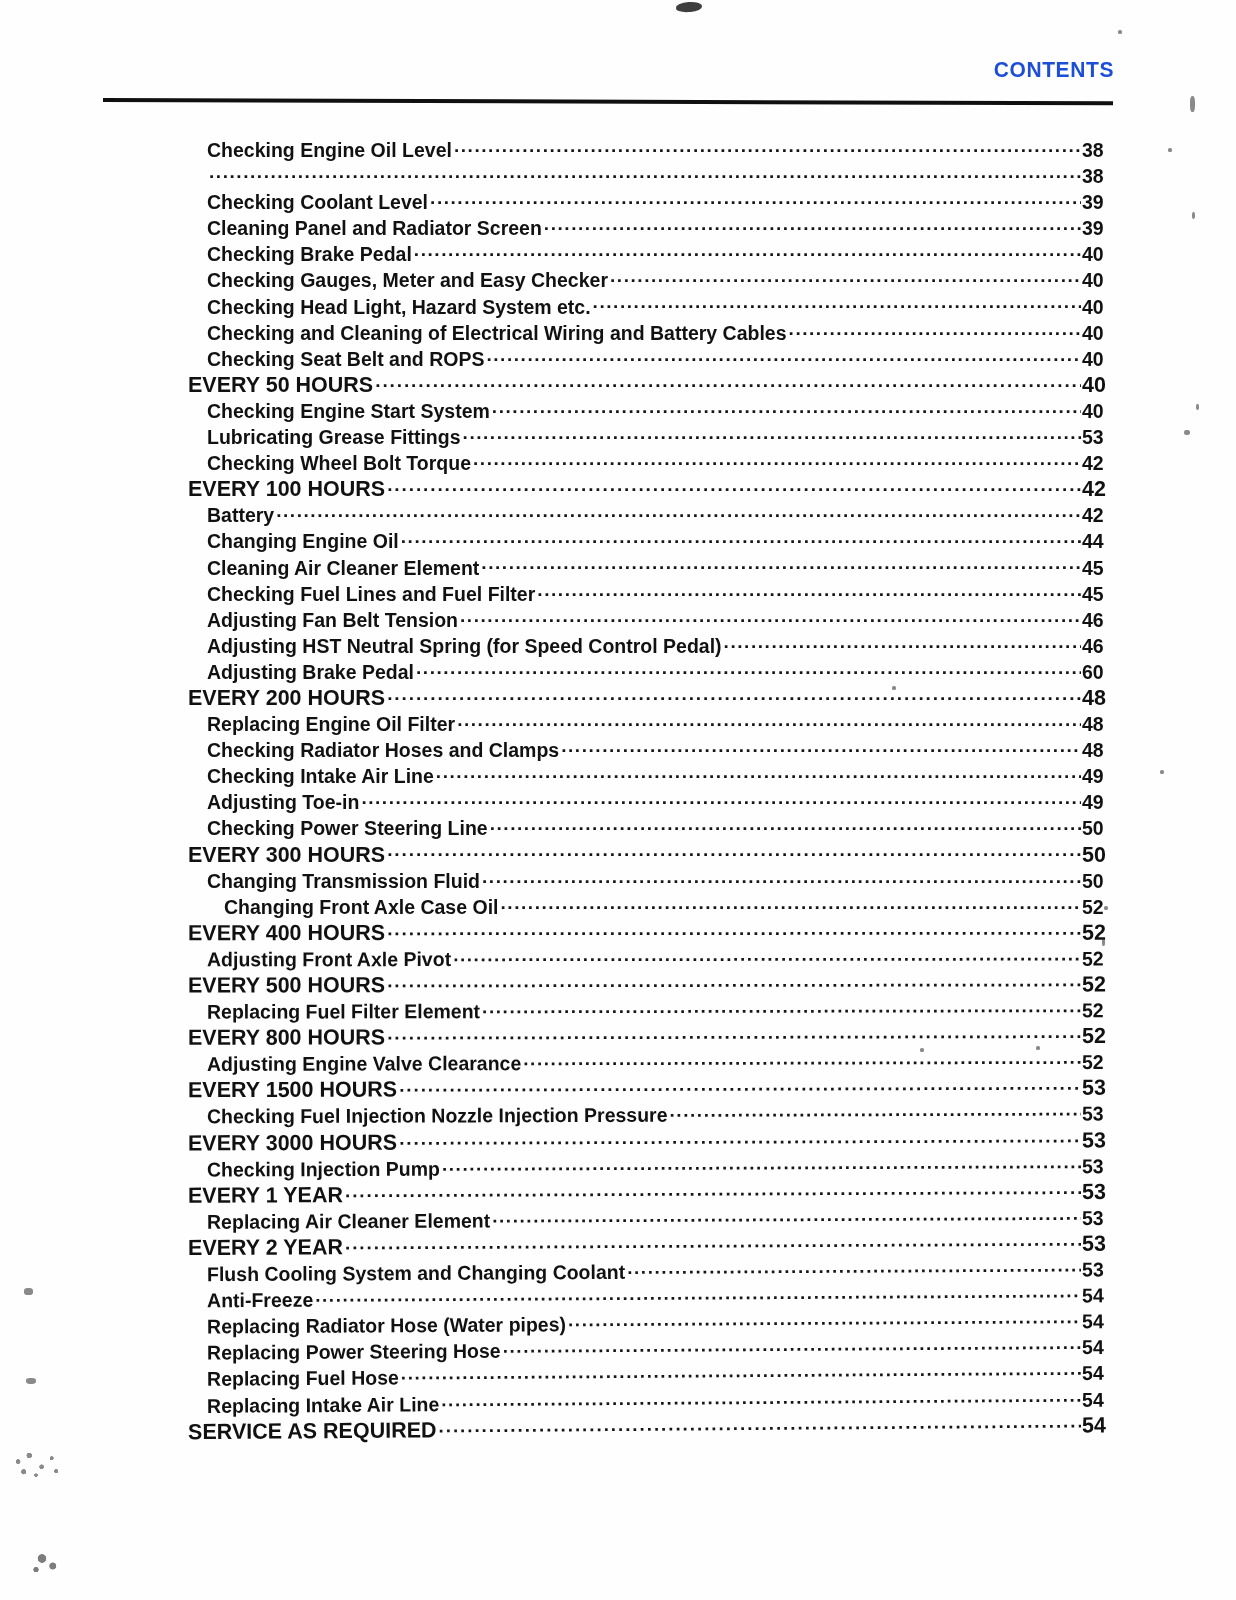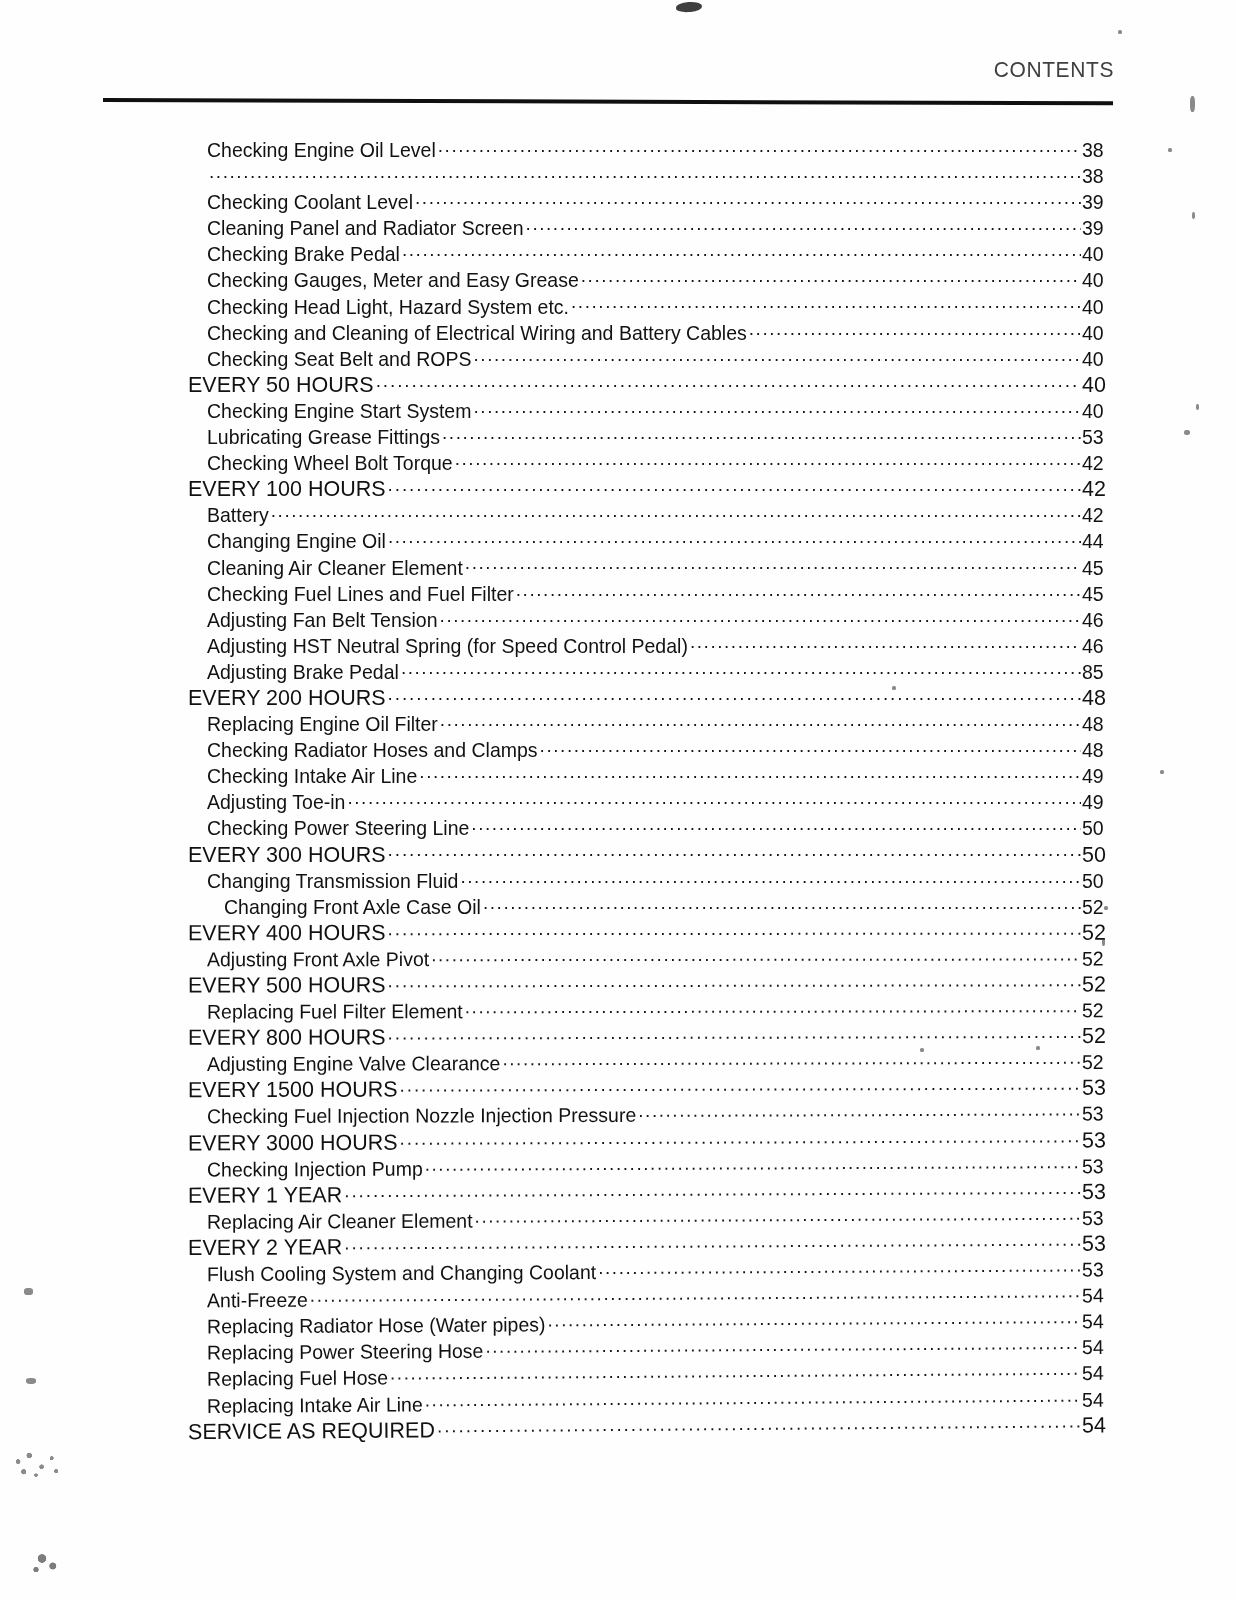--- a/index.html
+++ b/index.html
@@ -29,23 +29,23 @@
     left: 0;
     top: 58px;
     width: 1236px;
     height: 46px;
   }
   #contents-title {
     position: absolute;
     right: 122px;
     top: 0;
     font-size: 21px;
-    font-weight: 400;
+    font-weight: 700;
     letter-spacing: 0.6px;
-    color: #404040;
+    color: #1d4ed8;
     transform: scaleY(1.03);
     white-space: nowrap;
   }
   #header-rule {
     position: absolute;
     left: 103px;
     top: 98px;
     width: 1010px;
     height: 4px;
     background: #101010;
@@ -112,21 +112,21 @@
   .toc-row.level-heading .leader::before {
     letter-spacing: 1.9px;
   }
   
   .toc-row.level-item {
     padding-left: 207px;
     padding-right: 124px;
   }
 
   
-  #toc-inner { display: block; }
+  #toc-inner { display: block; font-weight: bold; }
 
   
   .speck {
     position: absolute;
     background: #2a2a2a;
     opacity: 0.55;
     border-radius: 40%;
     pointer-events: none;
   }
   #artifact-top {
@@ -201,21 +201,21 @@
           <span class="label">Cleaning Panel and Radiator Screen</span>
           <span class="leader"></span>
           <span class="page">39</span>
         </div>
         <div class="toc-row level-item">
           <span class="label">Checking Brake Pedal</span>
           <span class="leader"></span>
           <span class="page">40</span>
         </div>
         <div class="toc-row level-item">
-          <span class="label">Checking Gauges, Meter and Easy Grease</span>
+          <span class="label">Checking Gauges, Meter and Easy Checker</span>
           <span class="leader"></span>
           <span class="page">40</span>
         </div>
         <div class="toc-row level-item">
           <span class="label">Checking Head Light, Hazard System etc.</span>
           <span class="leader"></span>
           <span class="page">40</span>
         </div>
         <div class="toc-row level-item">
           <span class="label">Checking and Cleaning of Electrical Wiring and Battery Cables</span>
@@ -278,21 +278,21 @@
           <span class="page">46</span>
         </div>
         <div class="toc-row level-item">
           <span class="label">Adjusting HST Neutral Spring (for Speed Control Pedal)</span>
           <span class="leader"></span>
           <span class="page">46</span>
         </div>
         <div class="toc-row level-item">
           <span class="label">Adjusting Brake Pedal</span>
           <span class="leader"></span>
-          <span class="page">85</span>
+          <span class="page">60</span>
         </div>
         <div class="toc-row level-heading">
           <span class="label">EVERY 200 HOURS</span>
           <span class="leader"></span>
           <span class="page">48</span>
         </div>
         <div class="toc-row level-item">
           <span class="label">Replacing Engine Oil Filter</span>
           <span class="leader"></span>
           <span class="page">48</span>

